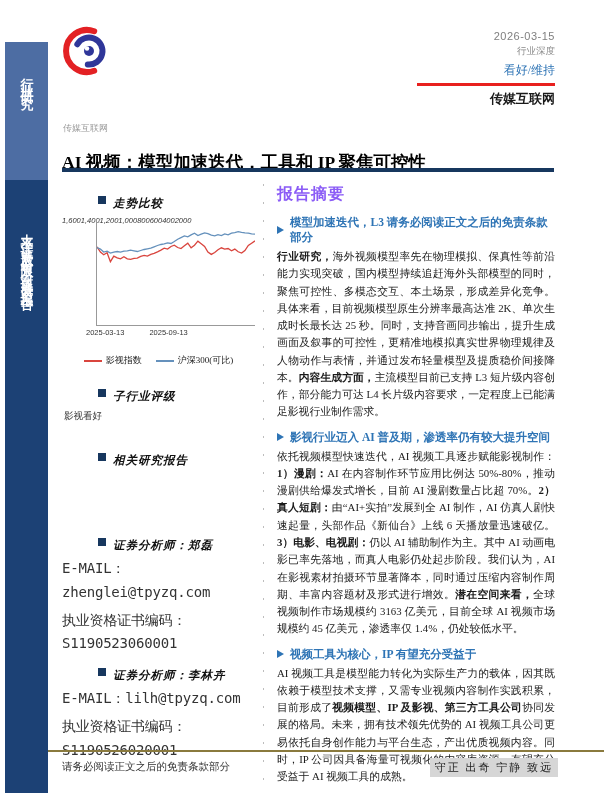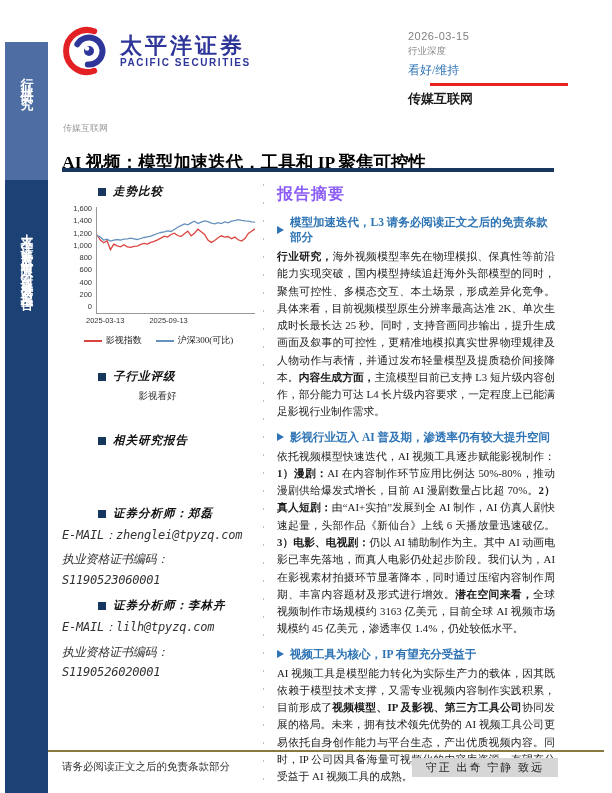--- a/index.html
+++ b/index.html
@@ -14,107 +14,103 @@
   .vtext{writing-mode:vertical-rl;text-orientation:upright;color:#ffffff;
          font-weight:bold;font-size:13px;letter-spacing:6px;}
   .sidebar-top .vtext{padding-top:26px;}
   .sidebar-bottom .vtext{padding-top:44px;letter-spacing:4px;font-size:12.5px;}
 
   
   .logo{position:absolute;left:62px;top:24px;display:flex;align-items:center;gap:8px;}
   .logo svg{width:50px;height:54px;}
   .logo-cn{font-size:22px;font-weight:bold;color:#2f3699;letter-spacing:3px;line-height:1.05;}
   .logo-en{font-size:10px;color:#2f3699;letter-spacing:1.6px;font-family:"Liberation Sans",sans-serif;font-weight:bold;}
-  .meta{position:absolute;right:44px;top:30px;width:160px;text-align:left;font-family:"Liberation Sans",sans-serif;}
+  .meta{position:absolute;right:57px;top:30px;width:160px;text-align:right;font-family:"Liberation Sans",sans-serif;}
   .meta-date{font-size:11px;color:#7f7f7f;letter-spacing:.5px;}
   .meta-type{font-size:9.5px;color:#8a8a8a;margin-top:3px;}
   .meta-rating{font-size:12px;color:#2e74b5;margin-top:4px;font-family:"Liberation Serif",serif;}
   .meta-redline{height:3px;background:#e8201e;margin:4px 0 0 22px;}
   .meta-industry{font-size:13px;font-weight:bold;color:#1a1a1a;margin-top:4px;font-family:"Liberation Serif",serif;}
 
   .breadcrumb{position:absolute;left:63px;top:122px;font-size:9px;color:#9a9a9a;}
   .page-title{position:absolute;left:62px;top:138px;width:492px;font-size:17.5px;font-weight:bold;color:#000;}
   .title-rule{position:absolute;left:62px;top:168px;width:492px;height:4px;background:#17375e;}
 
   
   .main{position:absolute;left:62px;top:184px;width:493px;display:flex;}
   .col-left{width:193px;flex:none;}
   .col-divider{width:1px;flex:none;margin-left:8px;
       background:repeating-linear-gradient(to bottom,#bdbdbd 0 2px,transparent 2px 18px);}
   .col-right{flex:1;padding-left:13px;}
 
-  .lh{display:flex;align-items:center;gap:7px;margin:0 0 6px 0;padding-left:36px;}
+  .lh{display:flex;align-items:flex-start;gap:7px;margin:12px 0 6px 0;padding-left:36px;}
   .sq{width:8px;height:8px;background:#17375e;flex:none;}
   .lh-label{font-size:11.5px;font-weight:bold;font-style:italic;color:#111;letter-spacing:1px;}
 
   
   .chart{margin:8px 0 22px 0;font-family:"Liberation Sans",sans-serif;}
   .chart-grid{display:flex;align-items:stretch;}
-  .yticks{width:30px;flex:none;display:flex;flex-direction:column;justify-content:space-between;
-          text-align:right;font-size:7.5px;color:#333;padding-right:4px;transform:translateY(-3px);}
+  .yticks{width:30px;flex:none;display:flex;flex-direction:row;justify-content:space-between;
+          text-align:right;font-size:7.5px;color:#333;padding-right:4px;transform:translateY(-3px);font-style:italic;}
   .plot{position:relative;width:158px;height:106px;border-left:1px solid #999;border-bottom:1px solid #999;}
   .plot svg{position:absolute;inset:0;width:100%;height:100%;}
   .xticks{position:relative;height:12px;margin-left:30px;font-size:7.5px;color:#333;}
   .xticks span{position:absolute;top:2px;}
   .xtick-0{left:-6px;}
   .xtick-1{left:47%;transform:translateX(-50%);}
-  .legend{display:flex;justify-content:center;gap:14px;margin-top:8px;font-size:9px;color:#222;
+  .legend{display:flex;justify-content:center;gap:14px;margin-top:16px;font-size:9px;color:#222;
           font-family:"Liberation Serif",serif;}
   .legend-item{display:flex;align-items:center;gap:4px;}
   .legend-swatch{width:18px;height:2px;flex:none;}
 
   
-  .rating-row{display:flex;justify-content:center;font-size:9.5px;color:#333;
+  .rating-row{display:flex;justify-content:flex-start;font-size:9.5px;color:#333;
               margin:2px 0 30px 2px;padding-right:4px;}
   .related-spacer{height:52px;}
 
   .analyst{margin-bottom:8px;}
   .analyst .lh{margin-bottom:2px;}
-  .mono{margin:4px 0 0 0;font-size:12px;color:#333;font-family:"DejaVu Sans Mono",monospace;
-        letter-spacing:-0.2px;line-height:1.7;font-style:italic;}
+  .mono{margin:4px 0 0 0;font-size:14px;color:#333;font-family:"DejaVu Sans Mono",monospace;
+        letter-spacing:-0.2px;line-height:1.7;}
 
   
   .summary-title{font-size:16px;font-weight:bold;color:#8b5cf6;margin:0 0 10px 0;letter-spacing:1px;}
   .section{margin-bottom:9px;}
   .sec-h{display:flex;align-items:center;gap:6px;margin-bottom:3px;}
   .arrow{width:0;height:0;border-top:4px solid transparent;border-bottom:4px solid transparent;
          border-left:7px solid #2e74b5;flex:none;}
   .sec-h-label{font-size:11.5px;font-weight:bold;color:#2e74b5;}
   .sec-b{margin:0;font-size:10.8px;line-height:1.6;text-align:justify;color:#1a1a1a;}
   .sec-b .b{font-weight:bold;}
 
   
   .footer-line{position:absolute;left:48px;right:8px;top:750px;border-top:2px solid #8a7a3e;}
   .footer-left{position:absolute;left:62px;top:760px;font-size:10.5px;color:#333;}
   .footer-right{position:absolute;right:54px;top:758px;font-size:11px;color:#222;
-                background:#d6d6d6;padding:2px 14px;letter-spacing:2px;}
+                background:#d6d6d6;padding:2px 5px;letter-spacing:2px;}
 </style>
 </head>
 <body>
 
 <div class="page">
 
   <div class="sidebar-top">
     <span class="vtext">行业研究</span>
   </div>
   <div class="sidebar-bottom">
     <span class="vtext">太平洋证券股份有限公司证券研究报告</span>
   </div>
 
   <div class="logo">
     <svg viewBox="0 0 100 100" aria-hidden="true">
       <path d="M64.4,10.5 A42,42 0 1 0 64.4,89.5" fill="none" stroke="#e32124" stroke-width="12" stroke-linecap="round"></path>
       <path d="M30.6,36.5 A27,27 0 1 1 51.6,76.9" fill="none" stroke="#2f3699" stroke-width="12" stroke-linecap="round"></path>
       <circle cx="54" cy="50" r="10" fill="#2f3699"></circle>
       <circle cx="50" cy="45" r="4.5" fill="#ffffff"></circle>
     </svg>
-    <div>
-      <div class="logo-cn">太平洋证券</div>
-      <div class="logo-en">PACIFIC SECURITIES</div>
-    </div>
   </div>
 
   <div class="meta">
     <div class="meta-date">2026-03-15</div>
     <div class="meta-type">行业深度</div>
     <div class="meta-rating">看好/维持</div>
     <div class="meta-redline"></div>
     <div class="meta-industry">传媒互联网</div>
   </div>
 

